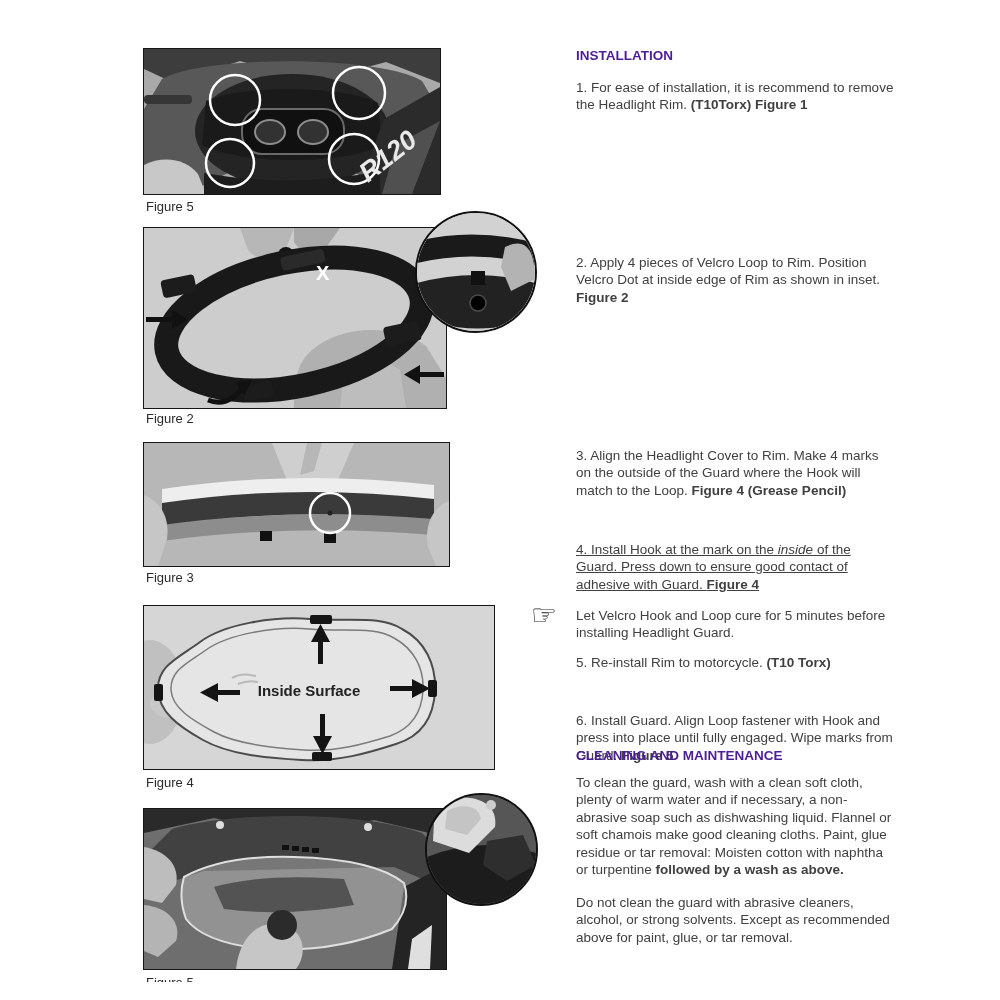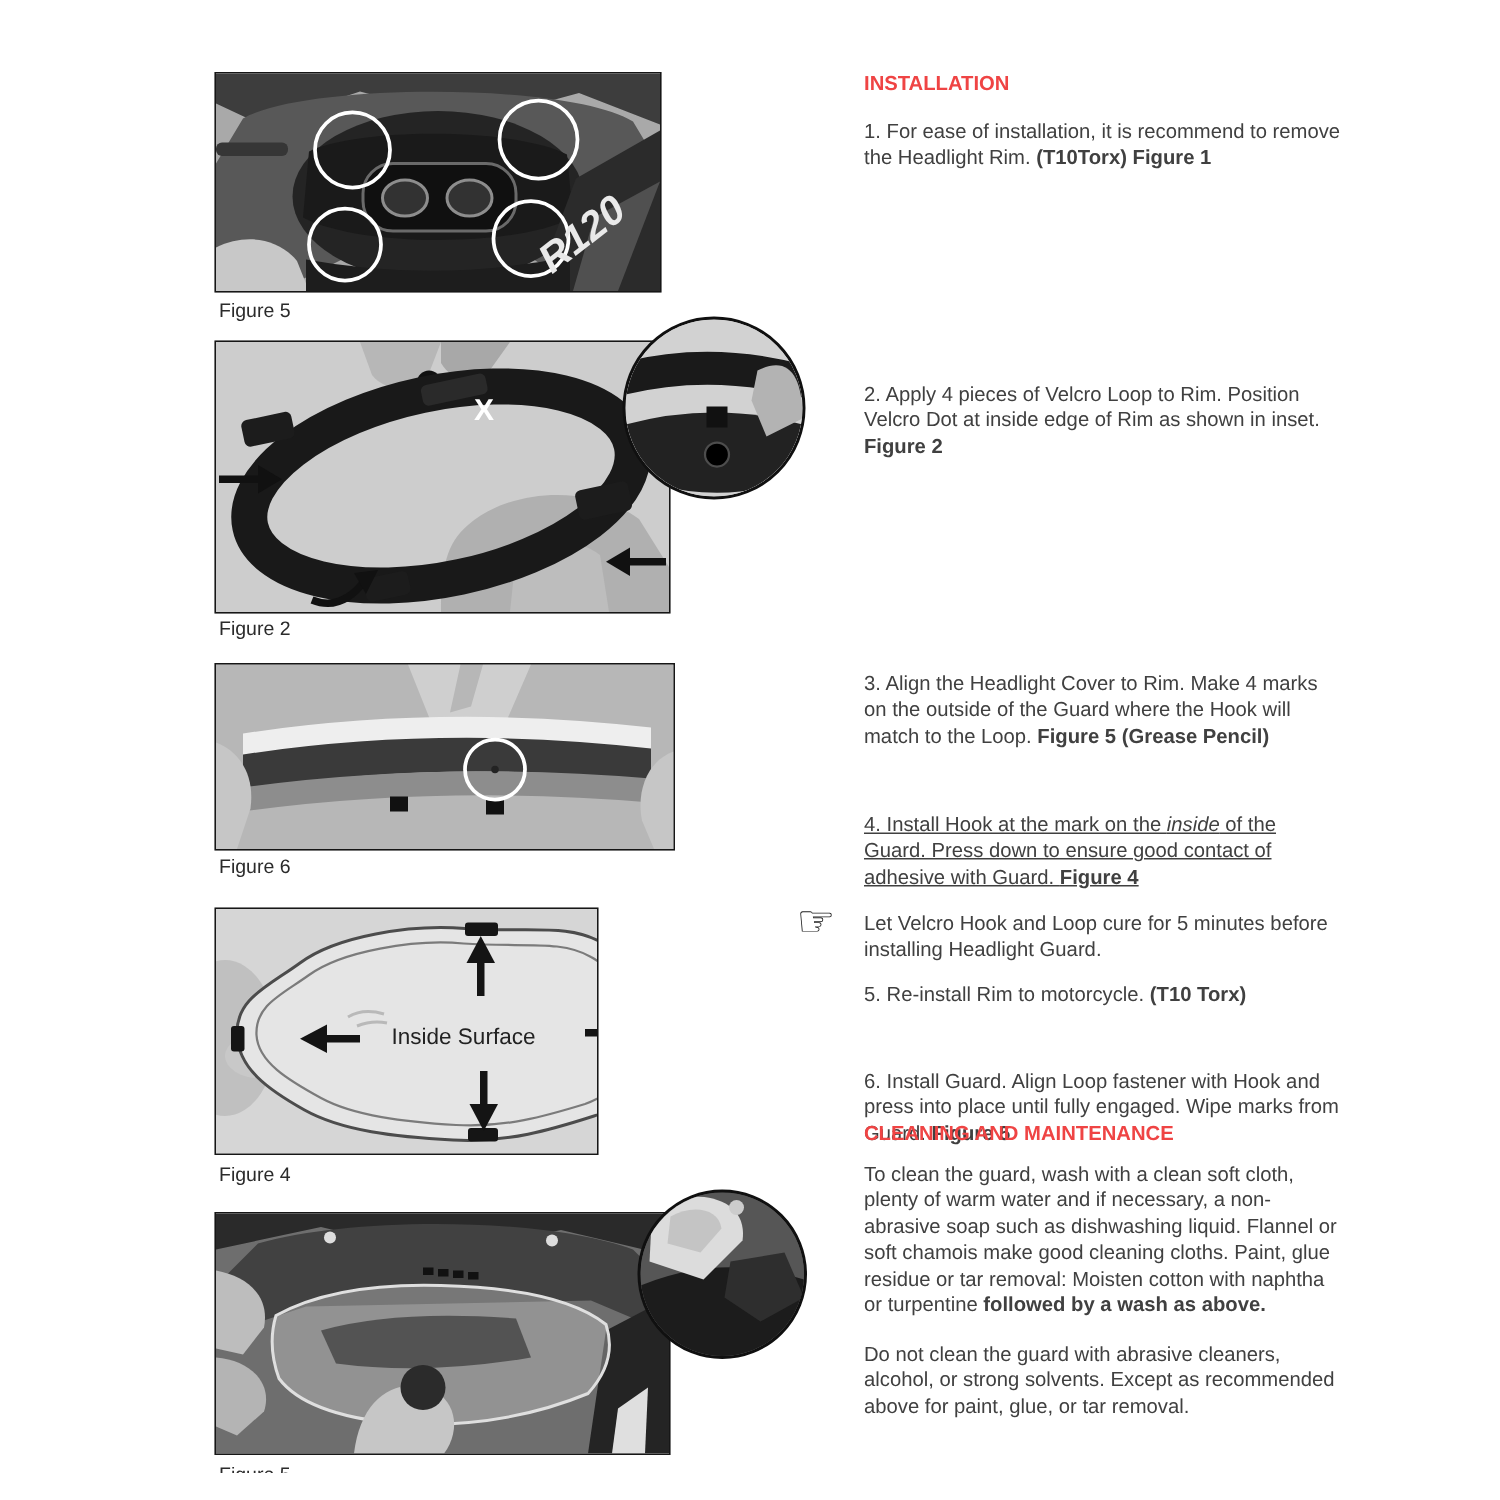--- a/index.html
+++ b/index.html
@@ -5,21 +5,21 @@
   html,body{margin:0;padding:0;background:#fff;}
   #page{
     position:relative;width:1000px;height:1000px;background:#ffffff;
     font-family:"Liberation Sans","DejaVu Sans",sans-serif;color:#333;overflow:hidden;
   }
   .photo{position:absolute;border:1px solid #161616;background:#b5b5b5;overflow:hidden;box-sizing:border-box;}
   .photo svg{display:block;}
   .caption{position:absolute;left:146px;font-size:13px;color:#2b2b2b;line-height:15px;}
   .inset{position:absolute;border-radius:50%;border:2px solid #101010;overflow:hidden;box-sizing:border-box;background:#cfcfcf;}
   .txt{position:absolute;left:576px;width:318px;font-size:13.5px;line-height:17.4px;color:#404040;}
-  .hdg{font-weight:bold;color:#ef4444;}
+  .hdg{font-weight:bold;color:#4c1d95;}
   .manicule{position:absolute;left:531px;top:601px;font-size:29px;color:#1c1c1c;line-height:29px;}
 </style>
 </head>
 <body>
 
 <div id="page">
 
   <div class="photo" style="left:143px;top:48px;width:298px;height:147px;">
     <svg width="296" height="145" viewBox="0 0 296 145">
       <rect width="296" height="145" fill="#a9a9a9"></rect>
@@ -93,23 +93,23 @@
       <path d="M18 60 Q150 40 290 56 L290 78 Q150 62 18 84 Z" fill="#3a3a3a"></path>
       <path d="M18 82 Q150 64 290 76 L290 92 Q150 80 18 98 Z" fill="#8d8d8d"></path>
       <rect x="116" y="88" width="12" height="10" fill="#111111"></rect>
       <rect x="180" y="90" width="12" height="10" fill="#111111"></rect>
       <path d="M0 52 C16 58 26 74 23 96 L14 123 H0 Z" fill="#c6c6c6"></path>
       <path d="M305 58 C288 64 280 84 284 104 L292 123 H305 Z" fill="#c6c6c6"></path>
       <circle cx="186" cy="70" r="20" fill="none" stroke="#ffffff" stroke-width="2.5"></circle>
       <circle cx="186" cy="70" r="2.5" fill="#232323"></circle>
     </svg>
   </div>
-  <div class="caption" style="top:570px;">Figure 6</div>
+  <div class="caption" style="top:570px;">Figure 3</div>
 
-  <div class="photo" style="left:143px;top:605px;width:256px;height:165px;background:#d6d6d6;">
+  <div class="photo" style="left:143px;top:605px;width:352px;height:165px;background:#d6d6d6;font-weight:bold;">
     <svg width="302" height="163" viewBox="0 0 302 163">
       <rect width="302" height="163" fill="#d6d6d6"></rect>
       <ellipse cx="6" cy="86" rx="34" ry="52" fill="#c0c0c0"></ellipse>
       <ellipse cx="30" cy="98" rx="24" ry="15" fill="#c8c8c8"></ellipse>
       <path d="M56 36 C80 18 130 10 166 13 C206 16 236 9 258 23 C281 35 292 58 291 84 C290 110 278 130 252 138 C224 147 194 156 158 154 C120 152 84 148 59 134 C34 120 15 106 14 84 C13 60 34 52 56 36 Z" fill="#e5e5e5" stroke="#4c4c4c" stroke-width="2"></path>
       <path d="M62 44 C84 28 132 20 165 23 C202 26 230 20 250 32 C270 43 280 62 279 84 C278 106 268 122 246 130 C220 138 192 146 160 144 C126 142 92 138 70 126 C48 114 28 102 27 84 C26 64 44 57 62 44 Z" fill="none" stroke="#7b7b7b" stroke-width="1.5"></path>
       <path d="M88 72 Q98 66 112 70 M94 78 Q104 74 114 76" fill="none" stroke="#b9b9b9" stroke-width="2"></path>
       <g fill="#151515">
         <rect x="166" y="9" width="22" height="9" rx="2"></rect>
         <rect x="168" y="146" width="20" height="9" rx="2"></rect>
@@ -163,21 +163,21 @@
       <path d="M20 16 C34 8 52 10 54 24 L40 40 L18 34 Z" fill="#c4c4c4"></path>
       <circle cx="64" cy="10" r="5" fill="#cccccc"></circle>
     </svg>
   </div>
   <div class="caption" style="top:975px;height:7px;overflow:hidden;">Figure 5</div>
 
   <div class="txt hdg" style="top:47px;">INSTALLATION</div>
 
   <div class="txt" style="top:79px;"><span>1. For ease of installation, it is recommend to remove the Headlight Rim. </span><span style="font-weight: bold;">(T10Torx) Figure 1</span></div>
   <div class="txt" style="top:210px;margin-top:44px;"><span>2. Apply 4 pieces of Velcro Loop to Rim. Position Velcro Dot at inside edge of Rim as shown in inset. </span><span style="font-weight: bold;">Figure 2</span></div>
-  <div class="txt" style="top:447px;"><span>3. Align the Headlight Cover to Rim. Make 4 marks on the </span><span style="">outside</span><span> of the Guard where the Hook will match to the Loop. </span><span style="font-weight: bold;">Figure 5 (Grease Pencil)</span></div>
+  <div class="txt" style="top:447px;"><span>3. Align the Headlight Cover to Rim. Make 4 marks on the </span><span style="">outside</span><span> of the Guard where the Hook will match to the Loop. </span><span style="font-weight: bold;">Figure 4 (Grease Pencil)</span></div>
   <div class="txt" style="top:541px;text-decoration:underline;"><span>4. Install Hook at the mark on the </span><span style="font-style: italic;">inside</span><span> of the Guard. Press down to ensure good contact of adhesive with Guard. </span><span style="font-weight: bold;">Figure 4</span></div>
 
   <span class="manicule">☞</span>
   <div class="txt" style="top:607px;"><span>Let Velcro Hook and Loop cure for 5 minutes before installing Headlight Guard.</span></div>
 
   <div class="txt" style="top:654px;"><span>5. Re-install Rim to motorcycle. </span><span style="font-weight: bold;">(T10 Torx)</span></div>
   <div class="txt" style="top:712px;"><span>6. Install Guard. Align Loop fastener with Hook and press into place until fully engaged. Wipe marks from Guard. </span><span style="font-weight: bold;">Figure 5</span></div>
 
   <div class="txt hdg" style="top:747px;">CLEANING AND MAINTENANCE</div>
   <div class="txt" style="top:894px;"><span>Do not clean the guard with abrasive cleaners, alcohol, or strong solvents. Except as recom­mended above for paint, glue, or tar removal.</span></div>

